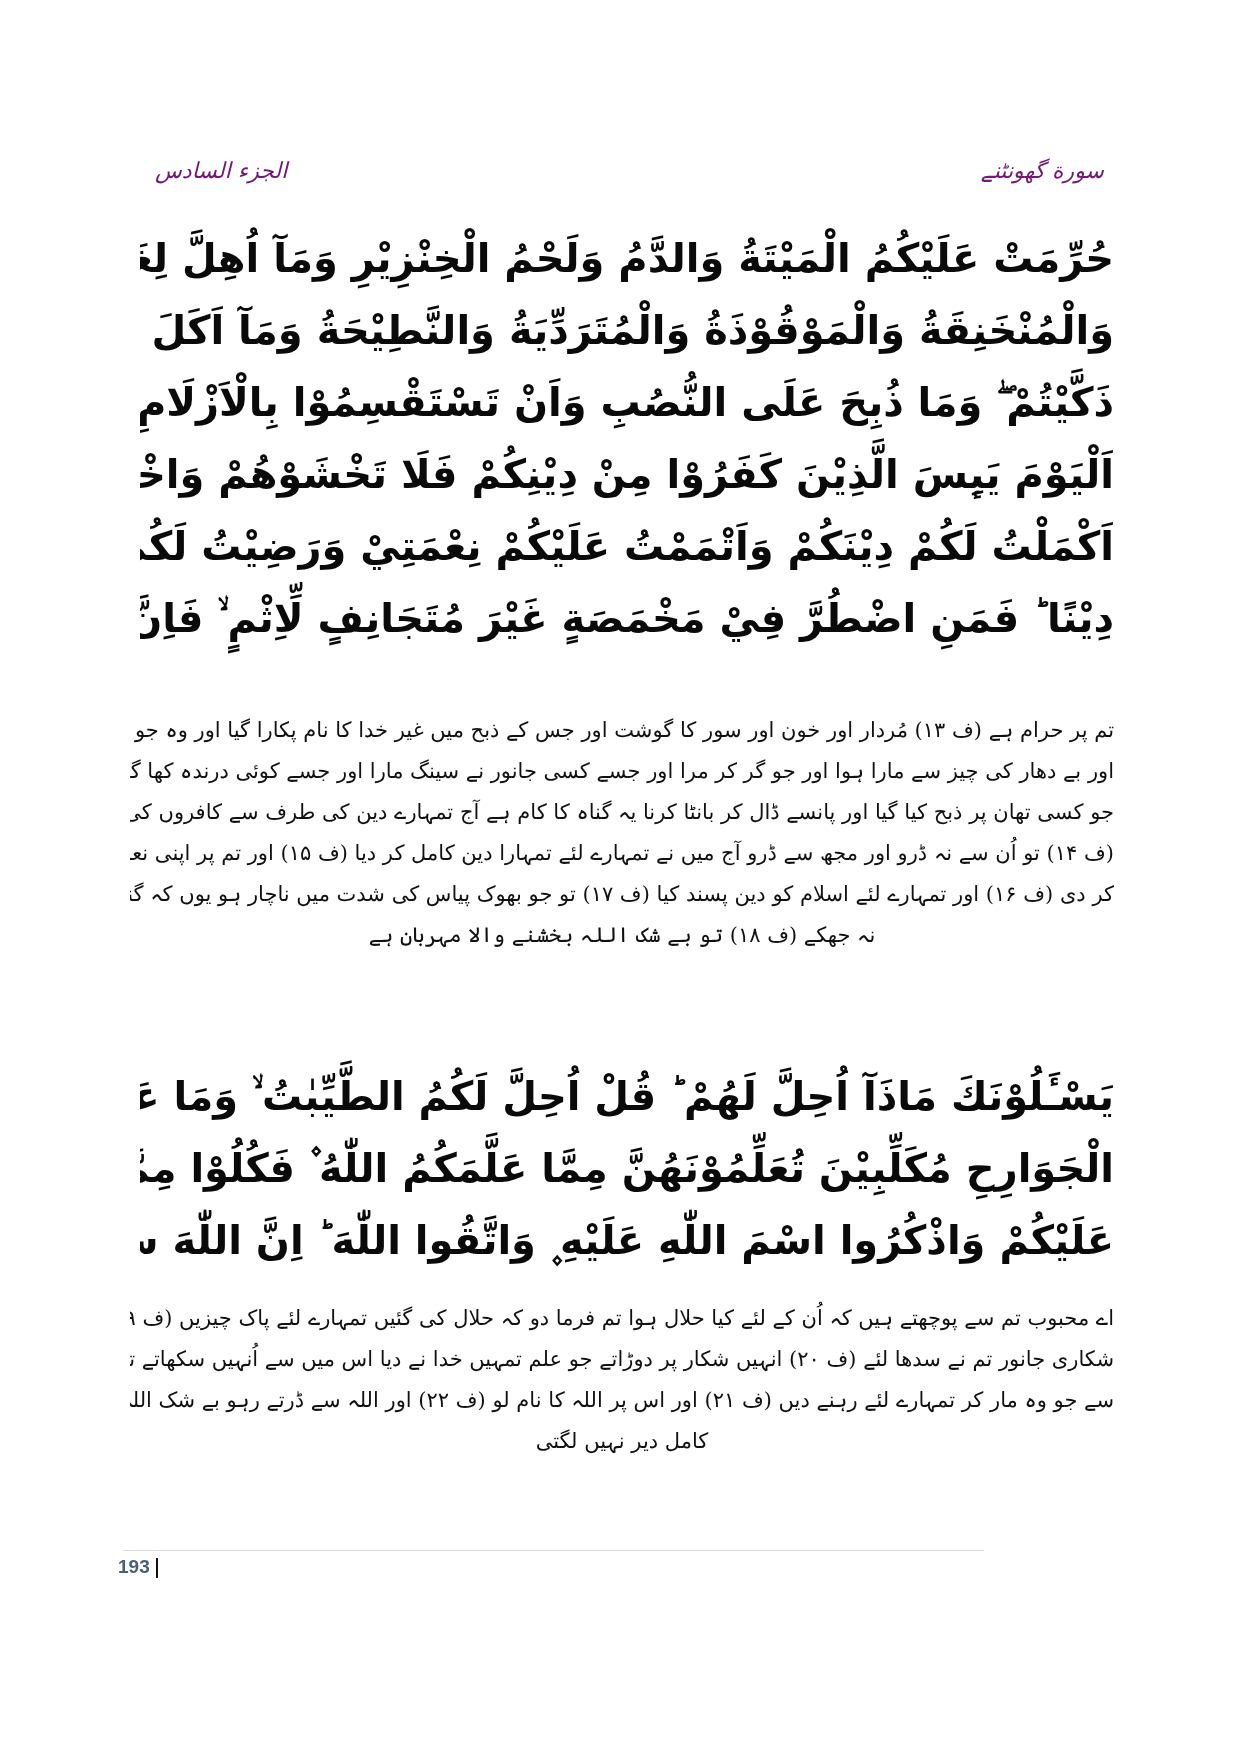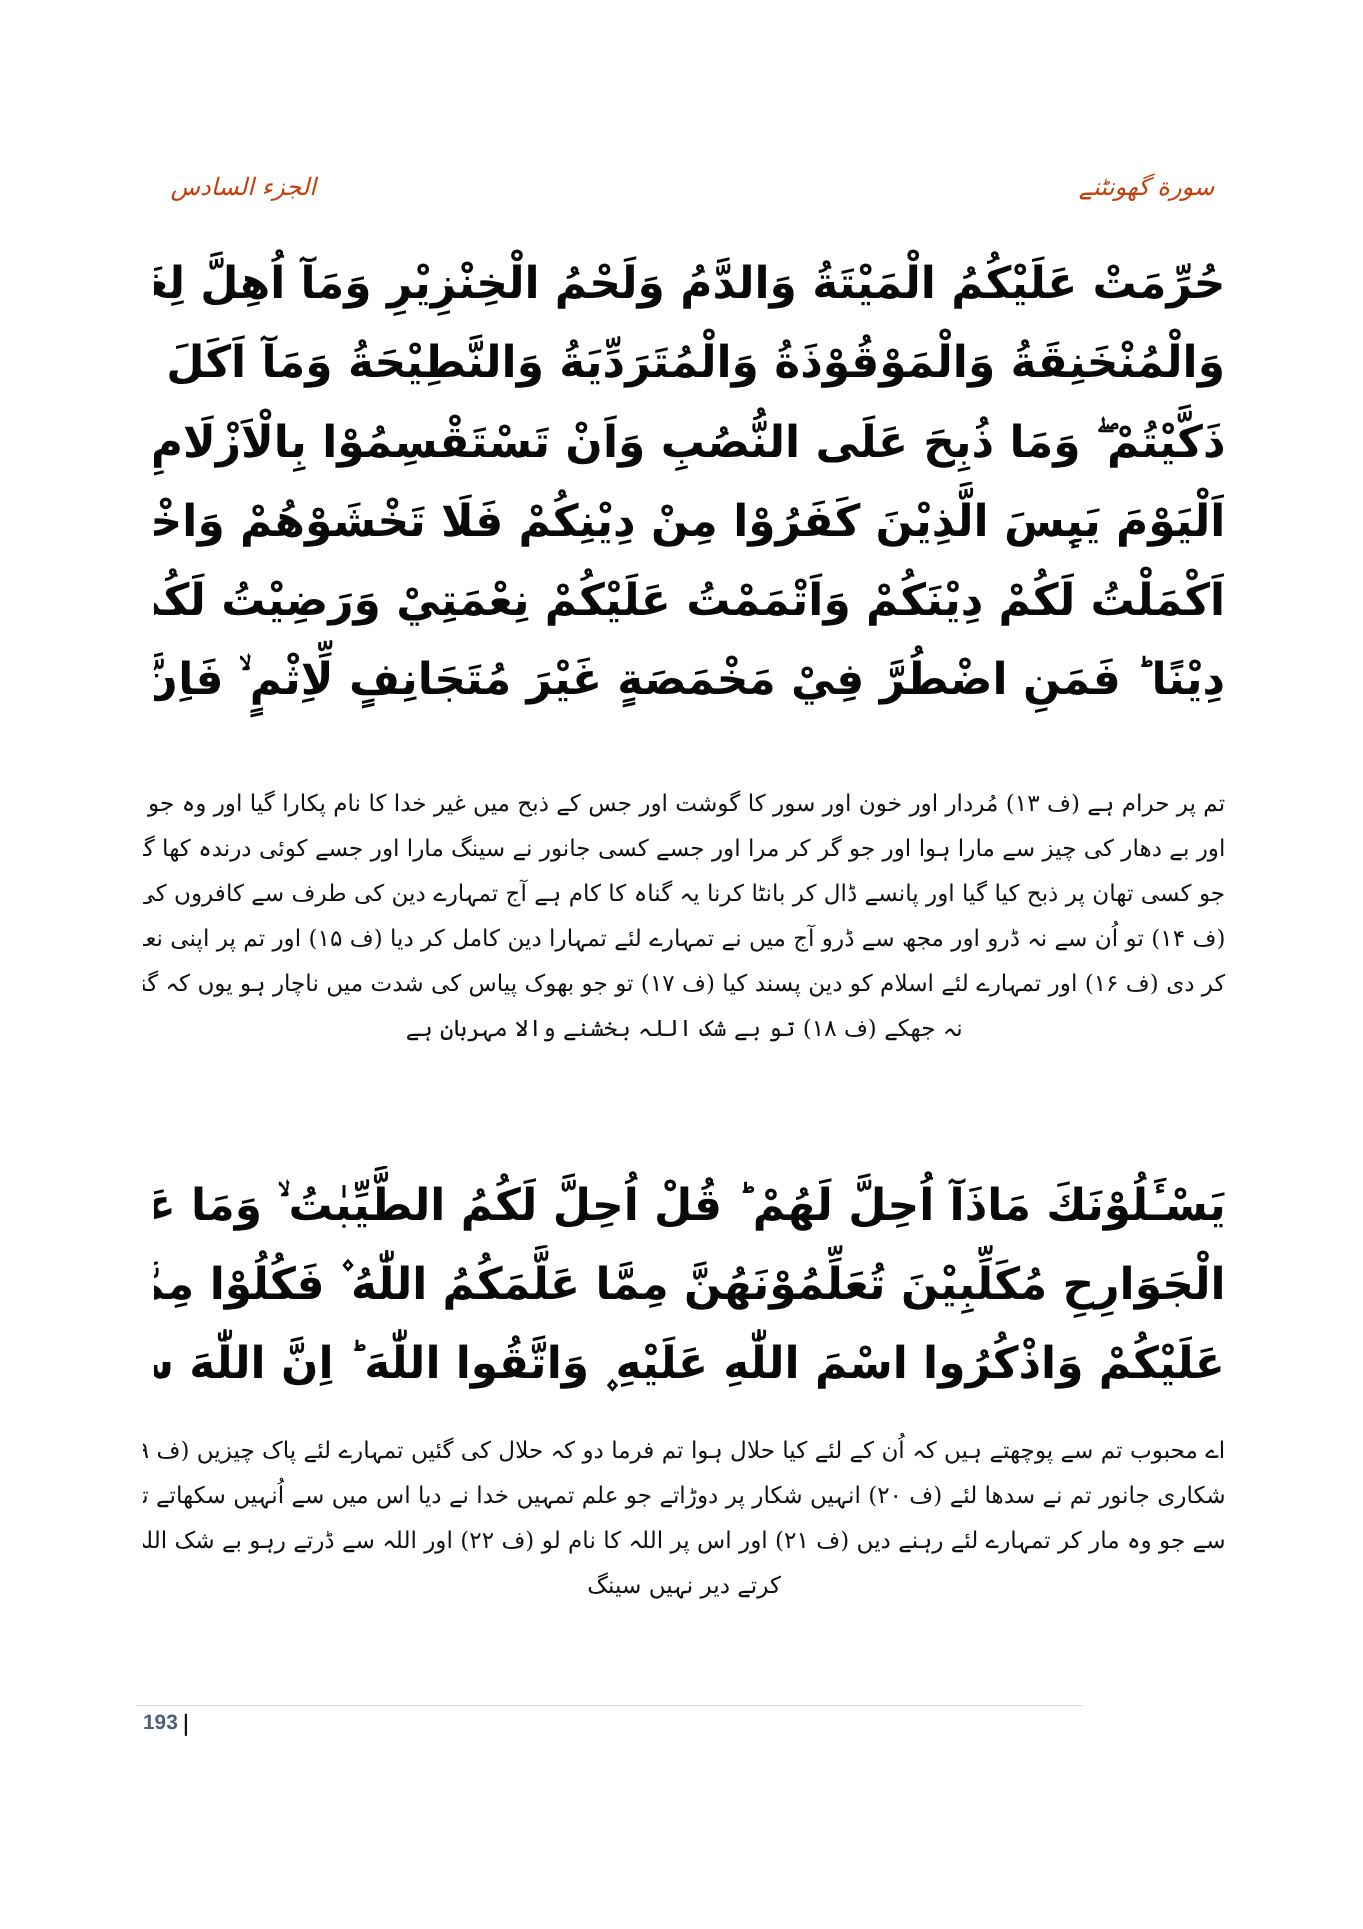--- a/index.html
+++ b/index.html
@@ -21,21 +21,21 @@
       left: 155px;
       right: 135px;
       height: 40px;
       display: flex;
       justify-content: space-between;
       align-items: center;
     }
     .header-label {
       font-family: "DejaVu Serif", serif;
       font-size: 22px;
-      color: #c2410c;
+      color: #701a75;
       direction: rtl;
       letter-spacing: 0px;
       font-style: italic;
     }
     .verse-block {
       position: absolute;
       left: 140px;
       right: 125px;
       direction: rtl;
       text-align: justify;
@@ -80,21 +80,21 @@
       position: absolute;
       top: 1550px;
       left: 123px;
       right: 255px;
       height: 1px;
       background: #d9d9d9;
     }
     .footer {
       position: absolute;
       top: 1556px;
-      left: 130px;
+      left: 118px;
       display: flex;
       align-items: flex-end;
       gap: 6px;
     }
     .page-number {
       font-family: "Liberation Sans", sans-serif;
       font-weight: bold;
       font-size: 19px;
       color: #4a6076;
     }
@@ -133,20 +133,20 @@
 <div class="verse-block" style="top:1060px;">
   <div class="verse-line">يَسْـَٔلُوْنَكَ مَاذَآ اُحِلَّ لَهُمْ ؕ قُلْ اُحِلَّ لَكُمُ الطَّيِّبٰتُ ۙ وَمَا عَلَّمْتُمْ مِّنَ</div>
   <div class="verse-line">الْجَوَارِحِ مُكَلِّبِيْنَ تُعَلِّمُوْنَهُنَّ مِمَّا عَلَّمَكُمُ اللّٰهُ ۫ فَكُلُوْا مِمَّآ اَمْسَكْنَ</div>
   <div class="verse-line"><span>عَلَيْكُمْ وَاذْكُرُوا اسْمَ اللّٰهِ عَلَيْهِ ۪ وَاتَّقُوا اللّٰهَ ؕ اِنَّ اللّٰهَ سَرِيْعُ الْحِسَابِ</span></div>
 </div>
 
 <div class="translation-block" style="top:1298px;">
   <div class="translation-line">اے محبوب تم سے پوچھتے ہیں کہ اُن کے لئے کیا حلال ہوا تم فرما دو کہ حلال کی گئیں تمہارے لئے پاک چیزیں (ف ۱۹) اور جو</div>
   <div class="translation-line">شکاری جانور تم نے سدھا لئے (ف ۲۰) انہیں شکار پر دوڑاتے جو علم تمہیں خدا نے دیا اس میں سے اُنہیں سکھاتے تو کھاؤ اس میں</div>
   <div class="translation-line">سے جو وہ مار کر تمہارے لئے رہنے دیں (ف ۲۱) اور اس پر اللہ کا نام لو (ف ۲۲) اور اللہ سے ڈرتے رہو بے شک اللہ کو حساب</div>
-  <div class="translation-line last">کرتے دیر نہیں سینگ</div>
+  <div class="translation-line last">کامل دیر نہیں لگتی</div>
 </div>
 
 <div class="footer-rule"></div>
 <div class="footer">
   <span class="page-number">193</span>
   <span class="page-bar"></span>
 </div>
 
 </body></html>

